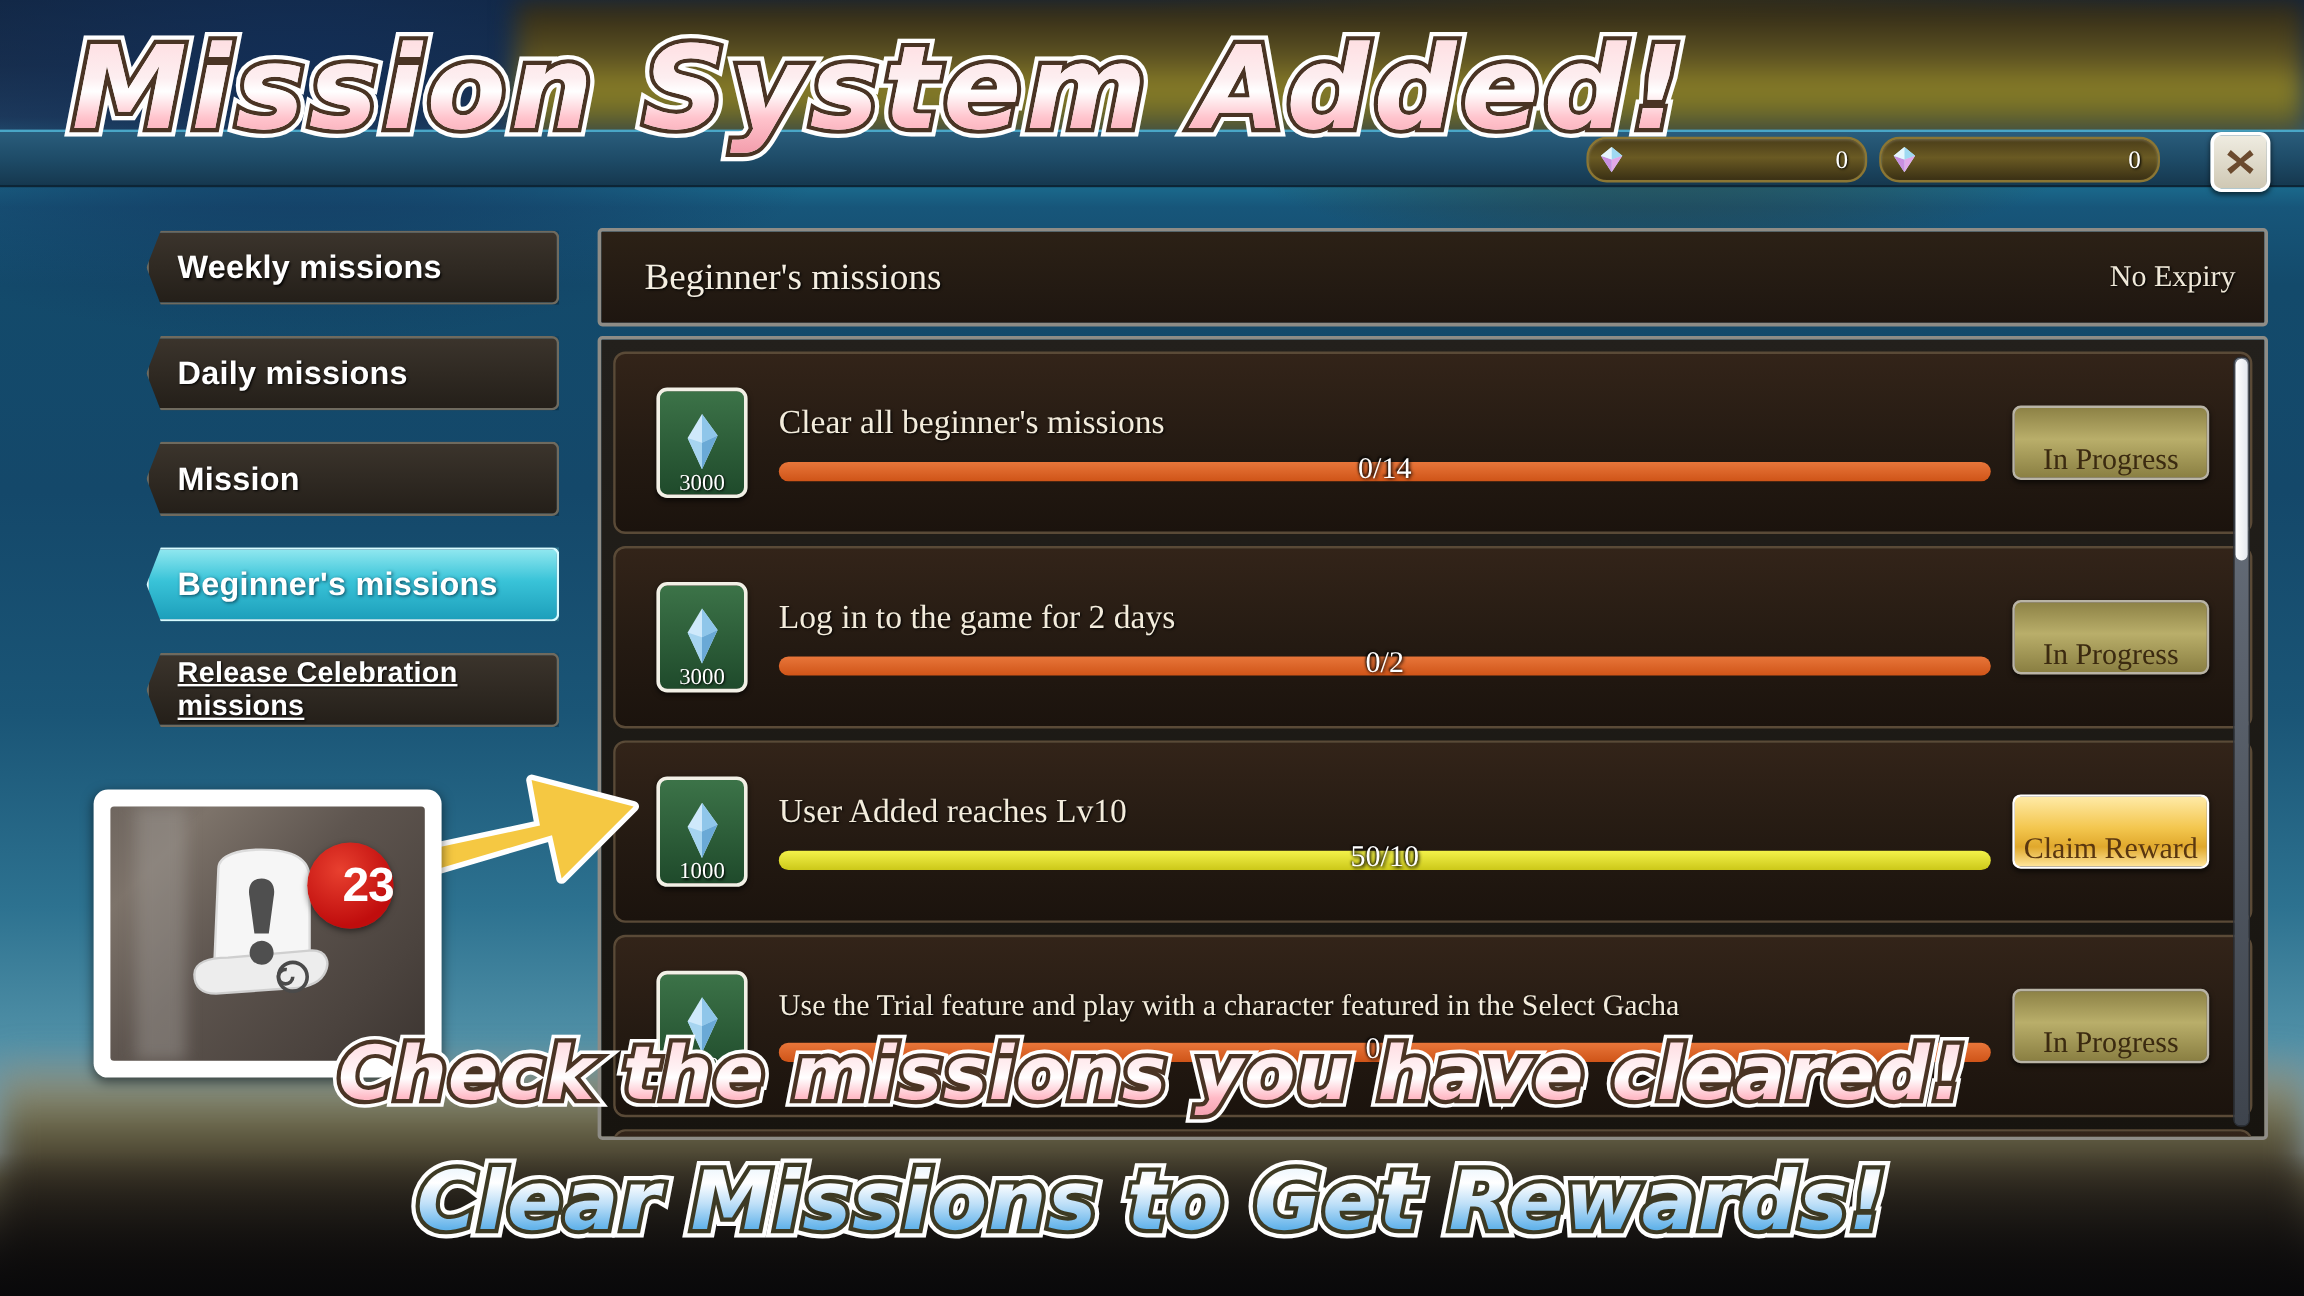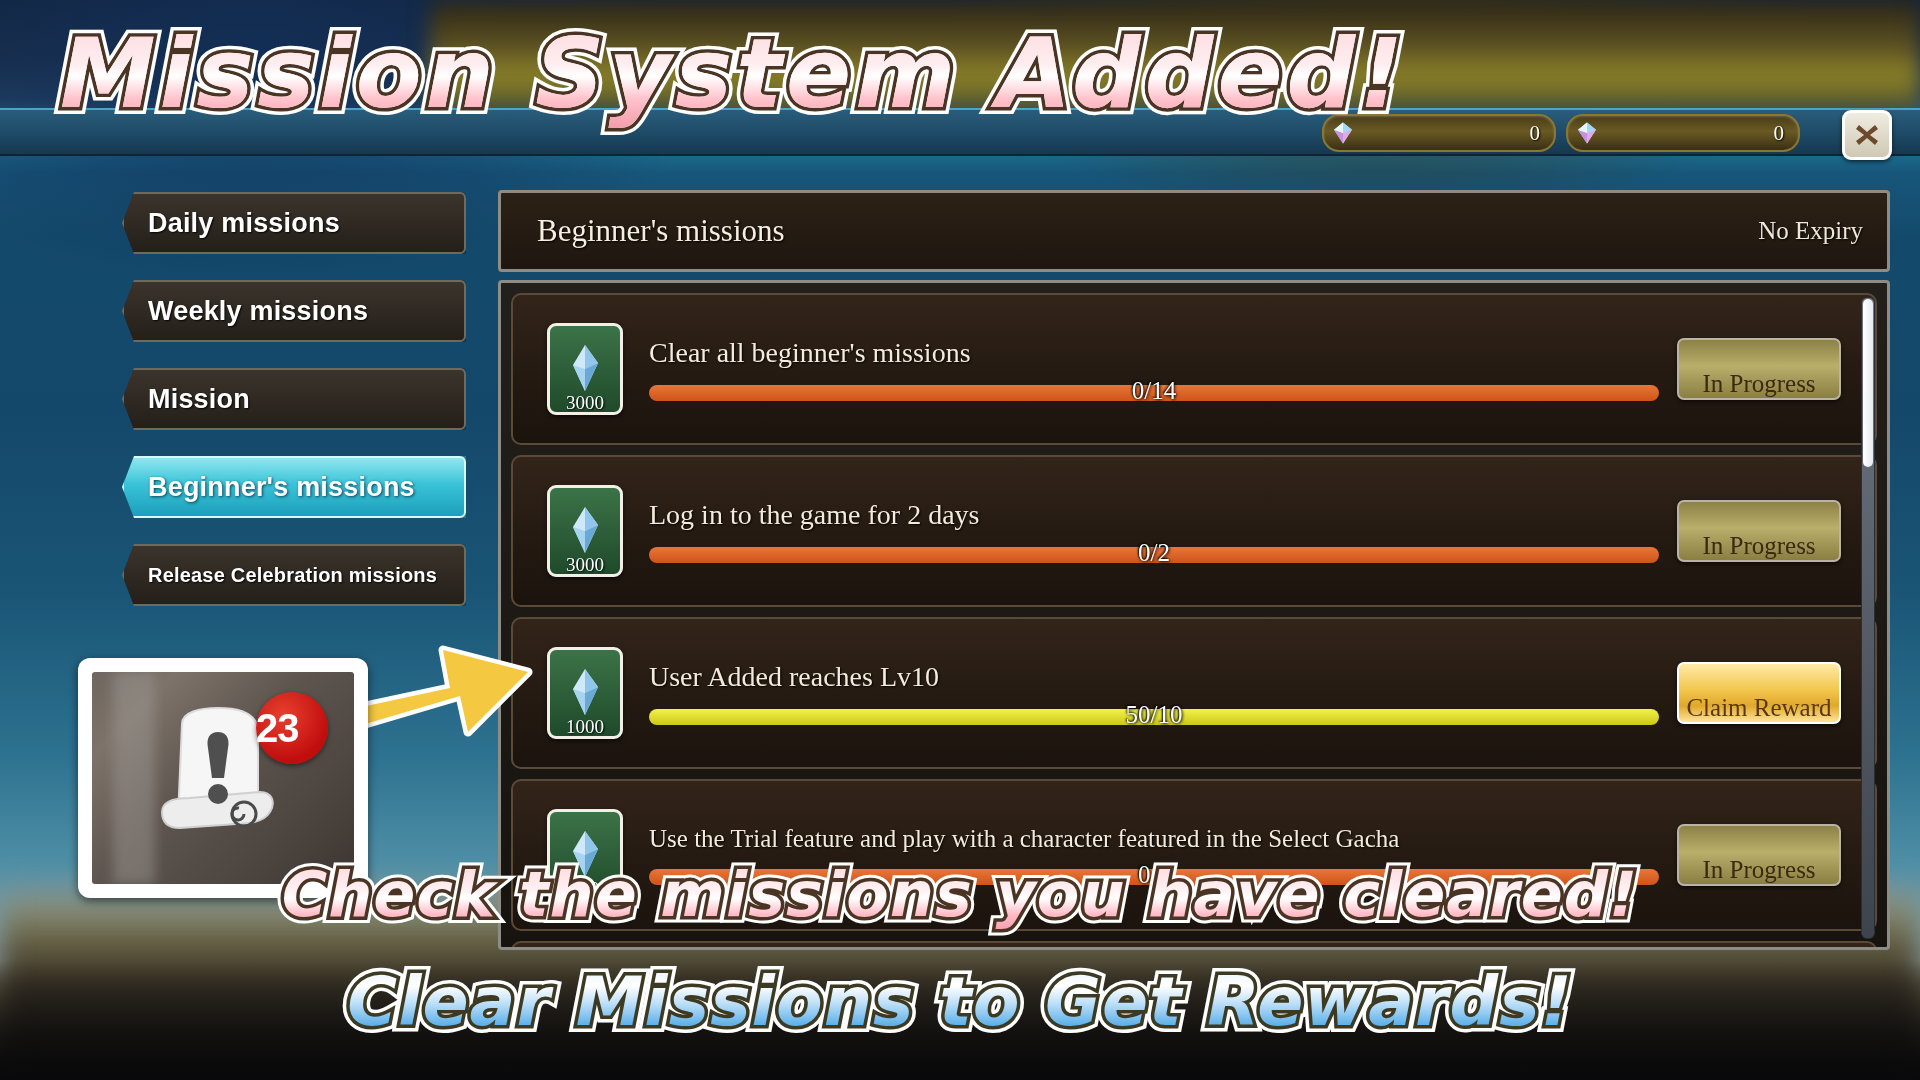--- a/index.html
+++ b/index.html
@@ -57,21 +57,21 @@
   .sidebar{position:absolute;left:122px;top:192px;width:344px;}
   .tab{position:relative;height:58px;margin-bottom:26px;
     background:linear-gradient(180deg,#3b342c,#241f19);
     border:2px solid #6f6a5e;border-radius:6px;
     clip-path:polygon(12px 0, 100% 0, 100% 100%, 12px 100%, 0 50%);
     display:flex;align-items:center;padding-left:24px;
     box-shadow:0 2px 5px rgba(0,0,0,.5);}
   .tab span{color:#ffffff;font-size:27px;font-weight:bold;
     font-family:"Liberation Sans", sans-serif;
     text-shadow:1px 1px 2px rgba(0,0,0,.9);letter-spacing:.2px;}
-  .tab.small span{font-size:20px;}
+  .tab.small span{font-size:24px;text-decoration:underline;}
   .tab.active{background:linear-gradient(180deg,#8fe7ef,#39c3d8 45%,#1d9fbb);
     border:2px solid #d8fbff;
     box-shadow:0 0 16px 4px rgba(110,226,245,.65), 0 2px 5px rgba(0,0,0,.5);}
   .tab.active span{color:#ffffff;text-shadow:1px 1px 3px rgba(10,60,80,.95);}
 
   
   .panel{position:absolute;left:498px;top:190px;width:1392px;height:760px;}
   .panel-head{position:relative;height:76px;margin-bottom:8px;
     background:linear-gradient(180deg,#2c2116,#1e1610);
     border:3px solid #8e8c86;border-radius:4px;display:flex;align-items:center;}
@@ -132,23 +132,23 @@
   .scrollthumb{position:absolute;left:1px;top:1px;width:10px;height:168px;
     background:linear-gradient(90deg,#ffffff,#e4e8ef);border-radius:5px;}
 
   
   .callout{position:absolute;left:78px;top:658px;width:290px;height:240px;
     background:#ffffff;border-radius:12px;box-shadow:0 3px 10px rgba(0,0,0,.55);}
   .callout-inner{position:absolute;inset:14px;border-radius:3px;overflow:hidden;
     background:linear-gradient(135deg,#6f665f 0%, #7d736a 18%, #5e554f 45%, #4b433e 78%, #3c3531 100%);}
   .callout-inner::before{content:"";position:absolute;left:8%;top:0;bottom:0;width:16%;
     background:rgba(160,155,150,.45);filter:blur(6px);}
-  .badge{position:absolute;right:26px;top:20px;width:72px;height:72px;border-radius:50%;
+  .badge{position:absolute;right:26px;top:30px;width:72px;height:72px;border-radius:50%;
     background:radial-gradient(circle at 38% 32%, #e8402f, #c00d0d 70%);
-    display:flex;align-items:center;justify-content:flex-start;
+    display:flex;align-items:center;justify-content:flex-end;
     box-shadow:0 2px 5px rgba(0,0,0,.5);}
   .badge span{color:#ffffff;font-size:40px;font-weight:bold;
     font-family:"Liberation Sans", sans-serif;letter-spacing:-1px;}
 
   
   .arrow{position:absolute;left:300px;top:600px;width:270px;height:180px;}
 
   
   .title-main{position:absolute;left:60px;top:18px;
     font-size:96px;font-weight:bold;font-style:italic;
@@ -228,24 +228,24 @@
   </div>
 
   <div class="closebtn">
     <svg width="30" height="30" viewBox="0 0 30 30">
       <path d="M7 5 L15 12 L23 5 L26 9 L18 15 L26 21 L23 25 L15 18 L7 25 L4 21 L12 15 L4 9 Z" fill="#6b4a2e"></path>
     </svg>
   </div>
 
   <div class="sidebar">
     <div class="tab">
+      <span>Weekly missions</span>
+    </div>
+    <div class="tab">
       <span>Daily missions</span>
-    </div>
-    <div class="tab">
-      <span>Weekly missions</span>
     </div>
     <div class="tab">
       <span>Mission</span>
     </div>
     <div class="tab active">
       <span>Beginner's missions</span>
     </div>
     <div class="tab small">
       <span>Release Celebration missions</span>
     </div>

